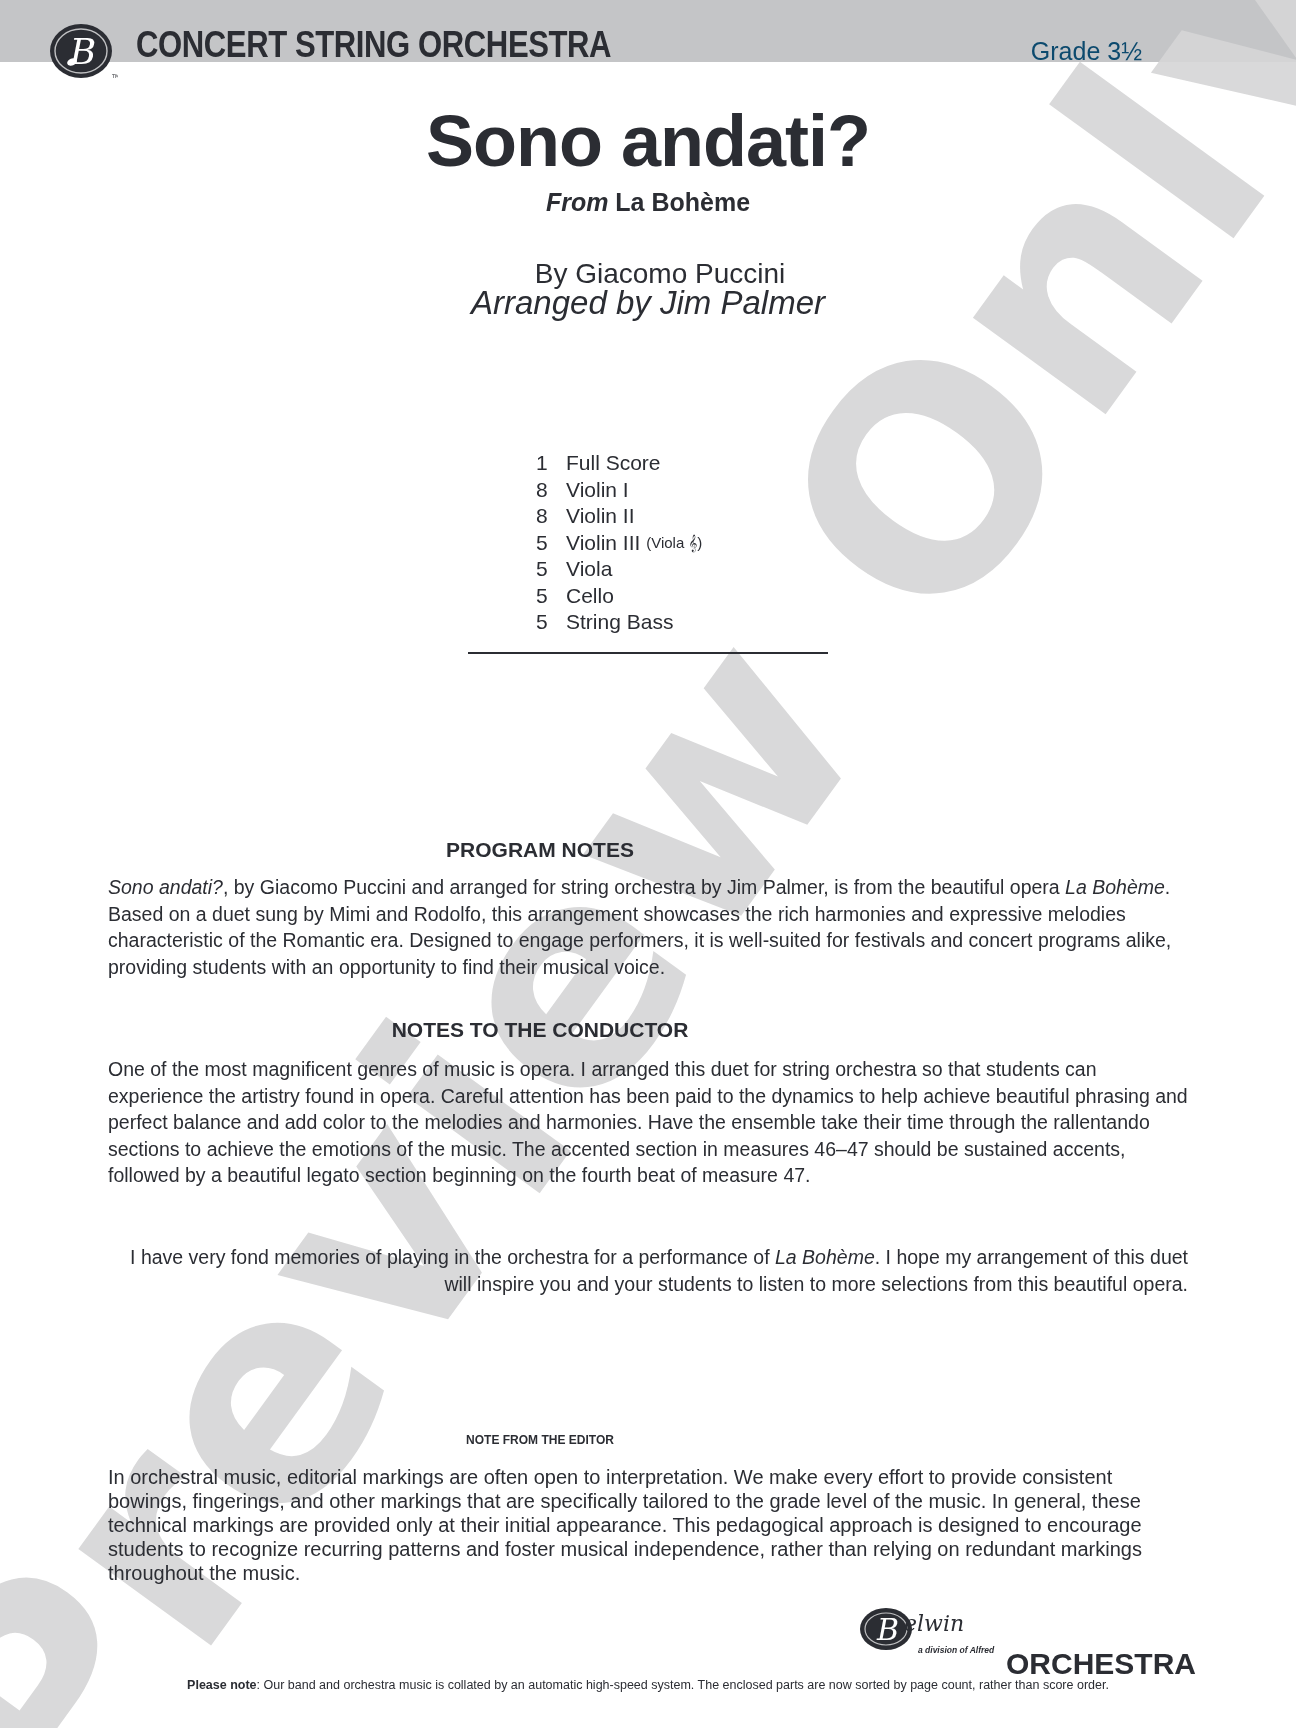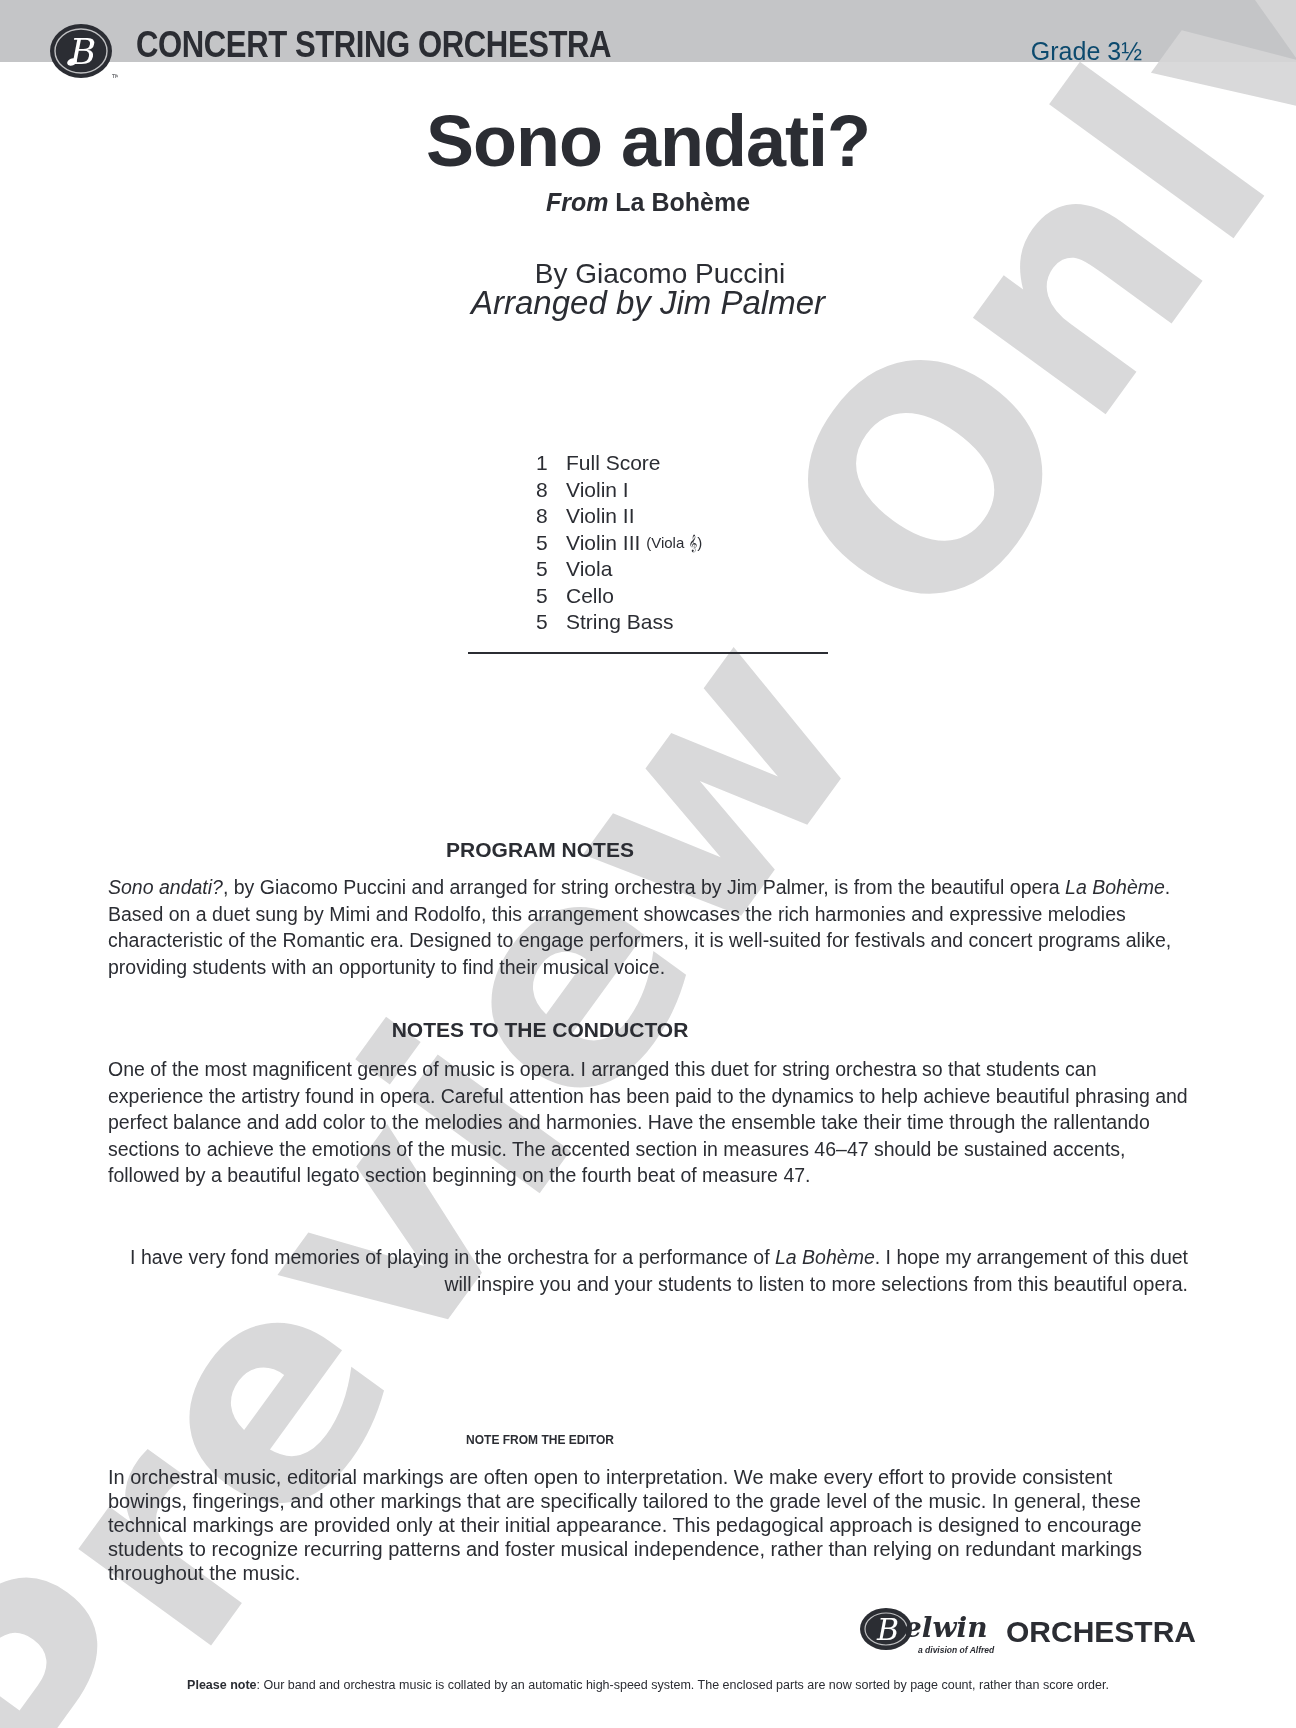--- a/index.html
+++ b/index.html
@@ -46,21 +46,21 @@
 
   .sec-head { position:absolute; left:0; width:1080px; text-align:center; font-weight:bold; font-size:21px; }
   .para { position:absolute; left:108px; width:1080px; font-size:19.5px; line-height:26.5px; }
   .para i { font-style:italic; }
   .small-head { font-size:12px; }
   .editor-para { font-size:20px; line-height:24px; }
 
   .belwin { position:absolute; left:858px; top:1605px; width:340px; height:56px; }
   .belwin .word { position:absolute; left:86px; top:10px; font-size:30px; font-weight:bold; letter-spacing:0px; color:#2b2d33; }
   .belwin .sub { position:absolute; left:60px; top:40px; font-size:8.5px; font-style:italic; font-weight:bold; color:#2b2d33; }
-  .belwin .script { position:absolute; left:46px; top:6px; font-family:"DejaVu Serif", serif; font-style:italic; font-weight:bold; font-size:28px; color:#2b2d33; }
+  .belwin .script { position:absolute; left:46px; top:6px; font-family:"DejaVu Serif", serif; font-style:italic; font-weight:normal; font-size:22px; color:#2b2d33; }
 
   .footnote { position:absolute; left:0; width:1296px; top:1678px; text-align:center; font-size:12.5px; }
   .footnote b { font-weight:bold; }
 </style>
 </head>
 <body>
 
 <div class="topband"></div>
 
 <svg class="series-logo" viewBox="0 0 70 58">
@@ -125,18 +125,18 @@
   <div class="sec-head small-head" style="top:1433px;">NOTE FROM THE EDITOR</div>
   <div class="para editor-para" style="top:1465px;">In orchestral music, editorial markings are often open to interpretation. We make every effort to provide consistent bowings, fingerings, and other markings that are specifically tailored to the grade level of the music. In general, these technical markings are provided only at their initial appearance. This pedagogical approach is designed to encourage students to recognize recurring patterns and foster musical independence, rather than relying on redundant markings throughout the music.</div>
 
   <div class="belwin">
     <svg width="60" height="52" viewBox="0 0 60 52" style="position:absolute;left:0;top:0;">
       <ellipse cx="28" cy="24" rx="26" ry="21" fill="#2b2d33"></ellipse>
       <ellipse cx="28" cy="24" rx="21" ry="16" fill="none" stroke="#fff" stroke-width="1.2" opacity="0.7"></ellipse>
       <text x="30" y="35" text-anchor="middle" font-family="DejaVu Serif, serif" font-style="italic" font-size="30" fill="#fff">B</text>
     </svg>
     <span class="script">elwin</span>
-    <span class="word" style="left:148px;">ORCHESTRA</span>
+    <span class="word" style="left:148px;margin-top:32px;">ORCHESTRA</span>
     <span class="sub">a division of Alfred</span>
   </div>
 
   <div class="footnote"><b>Please note</b><span>: Our band and orchestra music is collated by an automatic high-speed system. The enclosed parts are now sorted by page count, rather than score order.</span></div>
 </div>
 
 </body></html>

